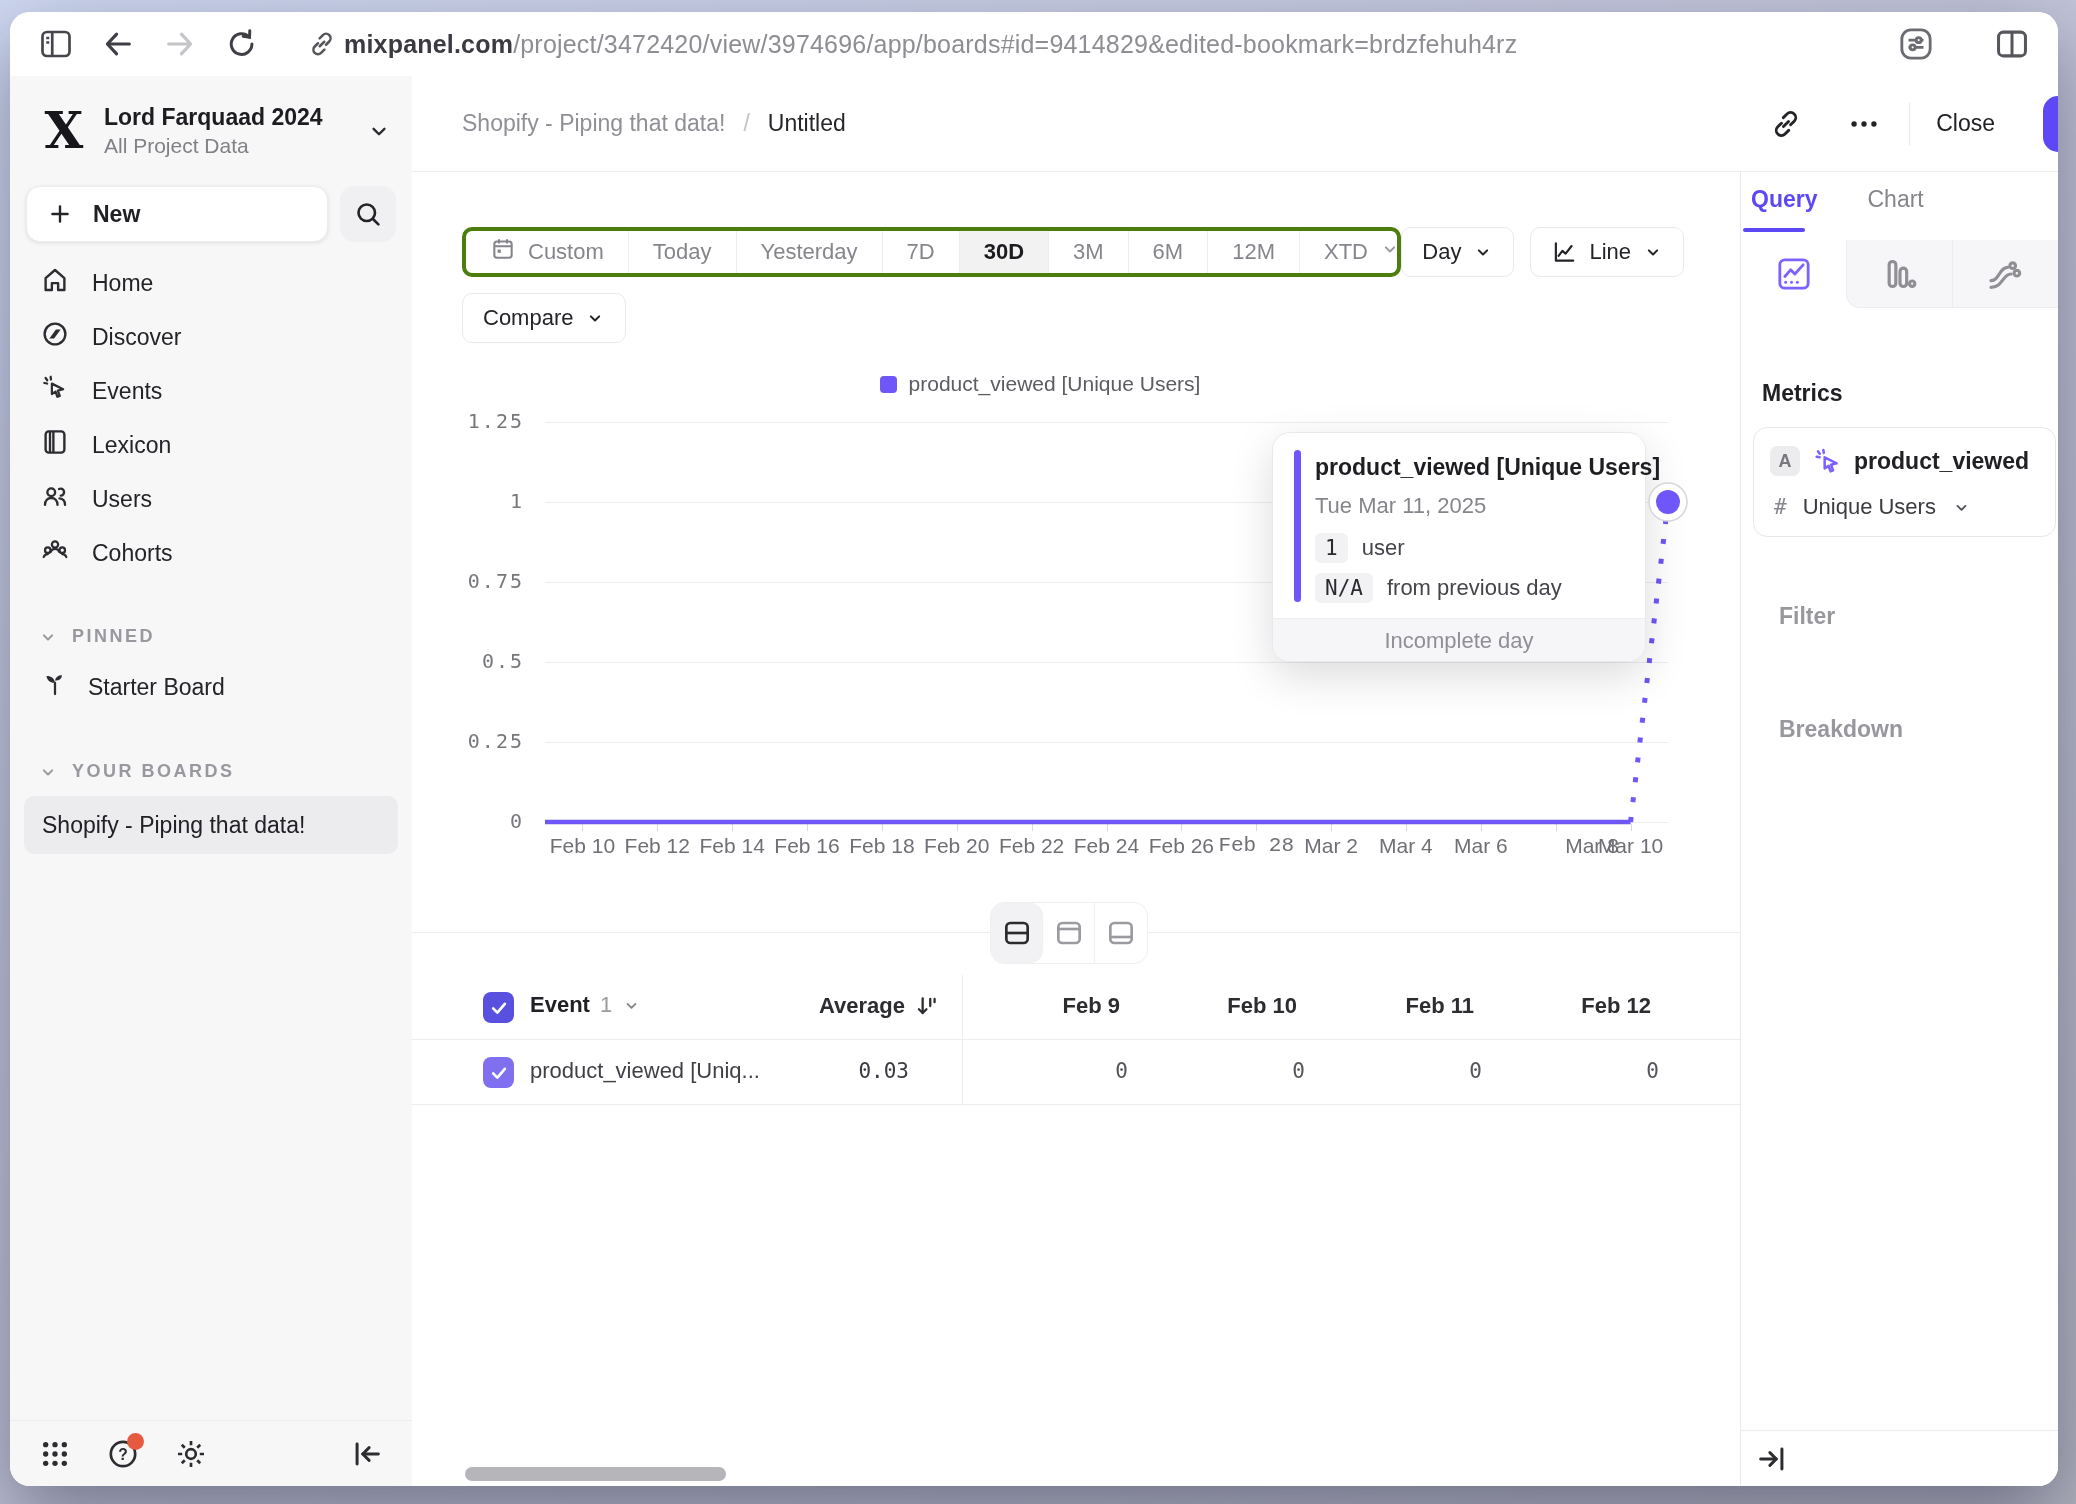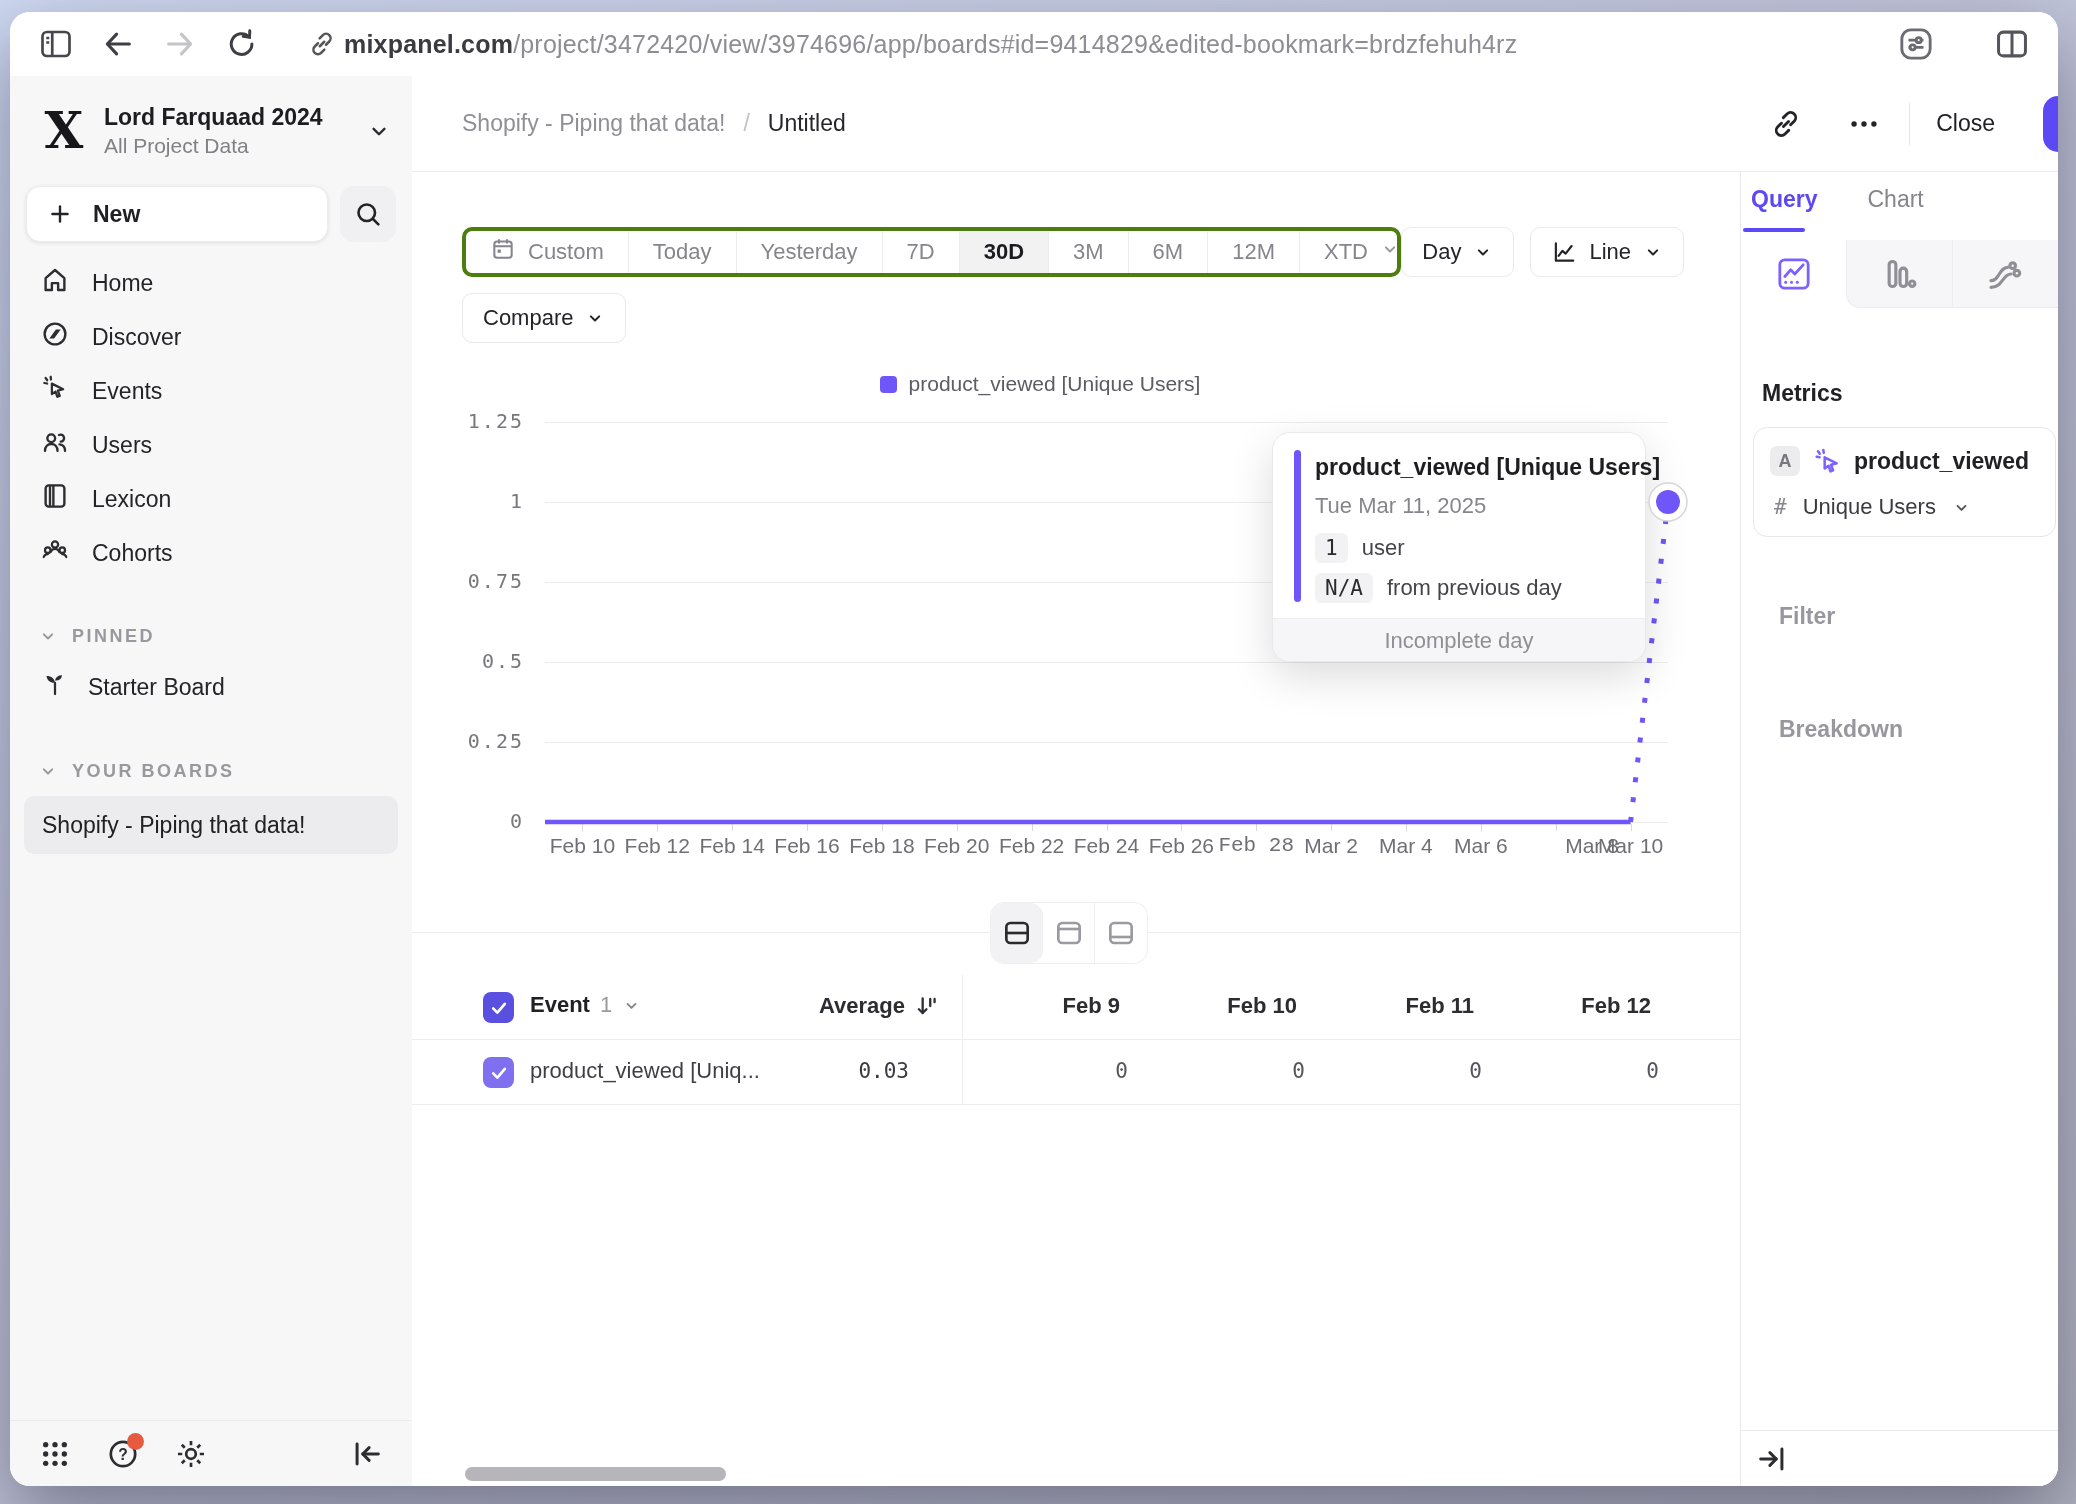--- a/index.html
+++ b/index.html
@@ -36,21 +36,21 @@
   .wsname { font-size:23px; font-weight:700; color:#1c1c21; }
   .wssub { font-size:21px; color:#808086; margin-top:3px; }
   .newrow { display:flex; gap:12px; margin:28px 16px 0 16px; }
   .newbtn { flex:1; height:56px; background:#fff; border:1px solid #ececee; border-radius:14px;
             box-shadow:0 1px 4px rgba(0,0,0,.10); display:flex; align-items:center; padding:0 20px; gap:20px;
             font-size:23px; font-weight:600; color:#202025; }
   .searchbtn { width:56px; height:56px; border-radius:14px; background:#f0f0f2; display:flex; align-items:center; justify-content:center; }
   .nav { margin-top:14px; }
   .navitem { height:54px; display:flex; align-items:center; padding-left:30px; gap:22px; font-size:23px; color:#232328; }
   .navitem svg { flex:0 0 auto; }
-  .sechead { display:flex; gap:14px; padding-left:28px; margin-top:46px;
+  .sechead { display:flex; align-items:center; gap:14px; padding-left:28px; margin-top:46px;
              font-size:18px; font-weight:700; letter-spacing:2.5px; color:#98989e; }
   .boarditem { height:56px; display:flex; align-items:center; padding-left:30px; gap:18px; font-size:23px; color:#232328; margin-top:12px; }
   .boardpill { margin:14px 14px 0 14px; height:58px; background:#ececee; border-radius:10px;
                display:flex; align-items:center; padding-left:18px; font-size:23px; color:#202025; }
   .sidefoot { margin-top:auto; border-top:1px solid #ececee; height:66px; display:flex; align-items:center; padding:0 26px; gap:30px; }
   .footicon { position:relative; width:38px; height:38px; display:flex; align-items:center; justify-content:center; }
   .reddot { position:absolute; right:-2px; top:-2px; width:17px; height:17px; border-radius:50%; background:#e65a40; }
   .collapse { margin-left:auto; }
   
   .crumbrow { flex:0 0 96px; display:flex; align-items:center; padding-left:50px; border-bottom:1px solid #ececee; position:relative; }
@@ -253,35 +253,35 @@
           <div class="navitem">
             <span><svg width="30" height="30" viewBox="0 0 24 24" fill="none" stroke="#2c2c31" stroke-width="1.8" stroke-linecap="round" stroke-linejoin="round">
                 <path d="M9.5 8.5 L18.5 13 L14.3 14.1 L15.8 18.3 L13.9 19 L12.4 14.9 L9.5 16.8 Z"></path>
                 <line x1="4.5" y1="4" x2="5.8" y2="5.8"></line>
                 <line x1="8.5" y1="3" x2="8.8" y2="5.2"></line>
                 <line x1="3.5" y1="8" x2="5.7" y2="8.4"></line>
               </svg></span>
             <span>Events</span>
           </div>
           <div class="navitem">
+            <span><svg width="30" height="30" viewBox="0 0 24 24" fill="none" stroke="#2c2c31" stroke-width="1.9">
+                <rect x="4.5" y="3.5" width="15" height="17" rx="2.5"></rect>
+                <line x1="8" y1="3.5" x2="8" y2="20.5"></line>
+                <line x1="10.7" y1="3.5" x2="10.7" y2="20.5"></line>
+              </svg></span>
+            <span>Lexicon</span>
+          </div>
+          <div class="navitem">
             <span><svg width="30" height="30" viewBox="0 0 24 24" fill="none" stroke="#2c2c31" stroke-width="1.9" stroke-linecap="round">
                 <circle cx="9" cy="9" r="3.1"></circle>
                 <path d="M4 19 c0-3.4 2.2-5.4 5-5.4 s5 2 5 5.4"></path>
                 <path d="M15.2 6.4 a2.8 2.8 0 1 1 1.4 5.3"></path>
                 <path d="M15.6 13.9 c2.6 0.3 4.4 2.2 4.4 5.1"></path>
               </svg></span>
             <span>Users</span>
-          </div>
-          <div class="navitem">
-            <span><svg width="30" height="30" viewBox="0 0 24 24" fill="none" stroke="#2c2c31" stroke-width="1.9">
-                <rect x="4.5" y="3.5" width="15" height="17" rx="2.5"></rect>
-                <line x1="8" y1="3.5" x2="8" y2="20.5"></line>
-                <line x1="10.7" y1="3.5" x2="10.7" y2="20.5"></line>
-              </svg></span>
-            <span>Lexicon</span>
           </div>
           <div class="navitem">
             <span><svg width="30" height="30" viewBox="0 0 24 24" fill="none" stroke="#2c2c31" stroke-width="1.8" stroke-linecap="round">
                 <circle cx="12" cy="7.6" r="2.5"></circle>
                 <path d="M8.6 13.4 c0.6-1.6 1.9-2.4 3.4-2.4 s2.8 0.8 3.4 2.4"></path>
                 <circle cx="6.2" cy="12.1" r="2.2"></circle>
                 <path d="M3 17.6 c0.5-1.5 1.7-2.3 3.2-2.3"></path>
                 <circle cx="17.8" cy="12.1" r="2.2"></circle>
                 <path d="M21 17.6 c-0.5-1.5-1.7-2.3-3.2-2.3"></path>
               </svg></span>

